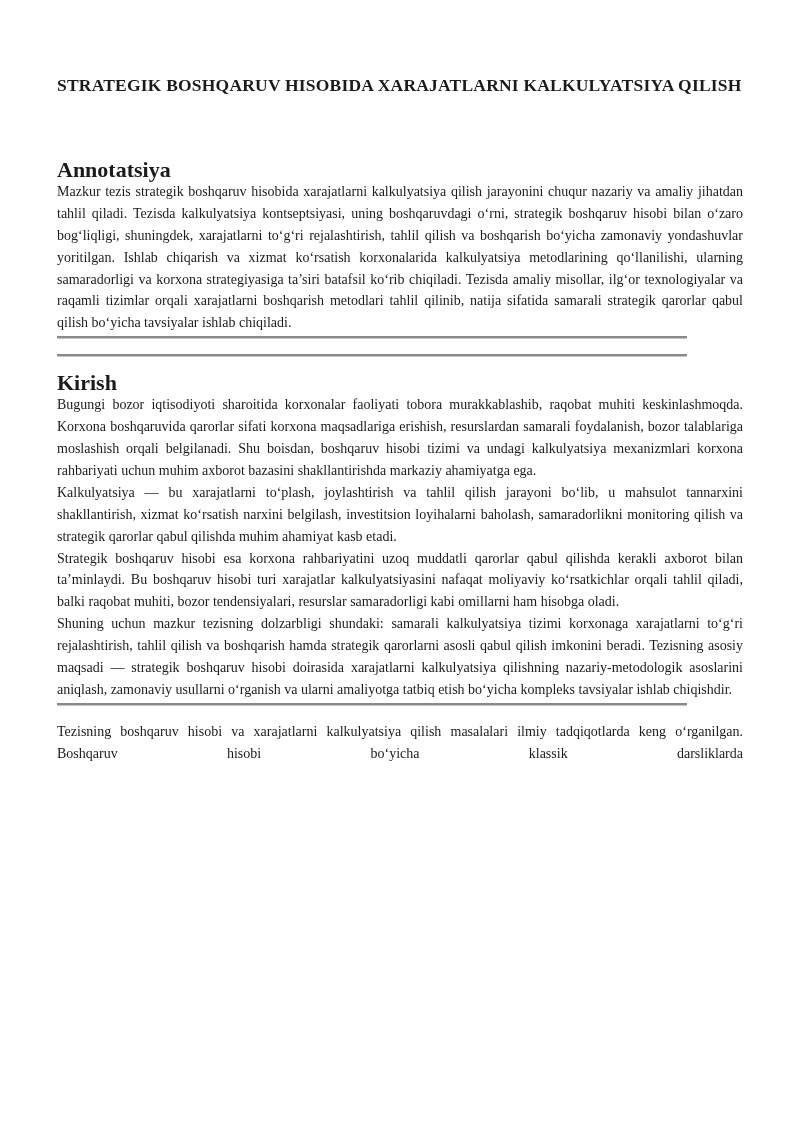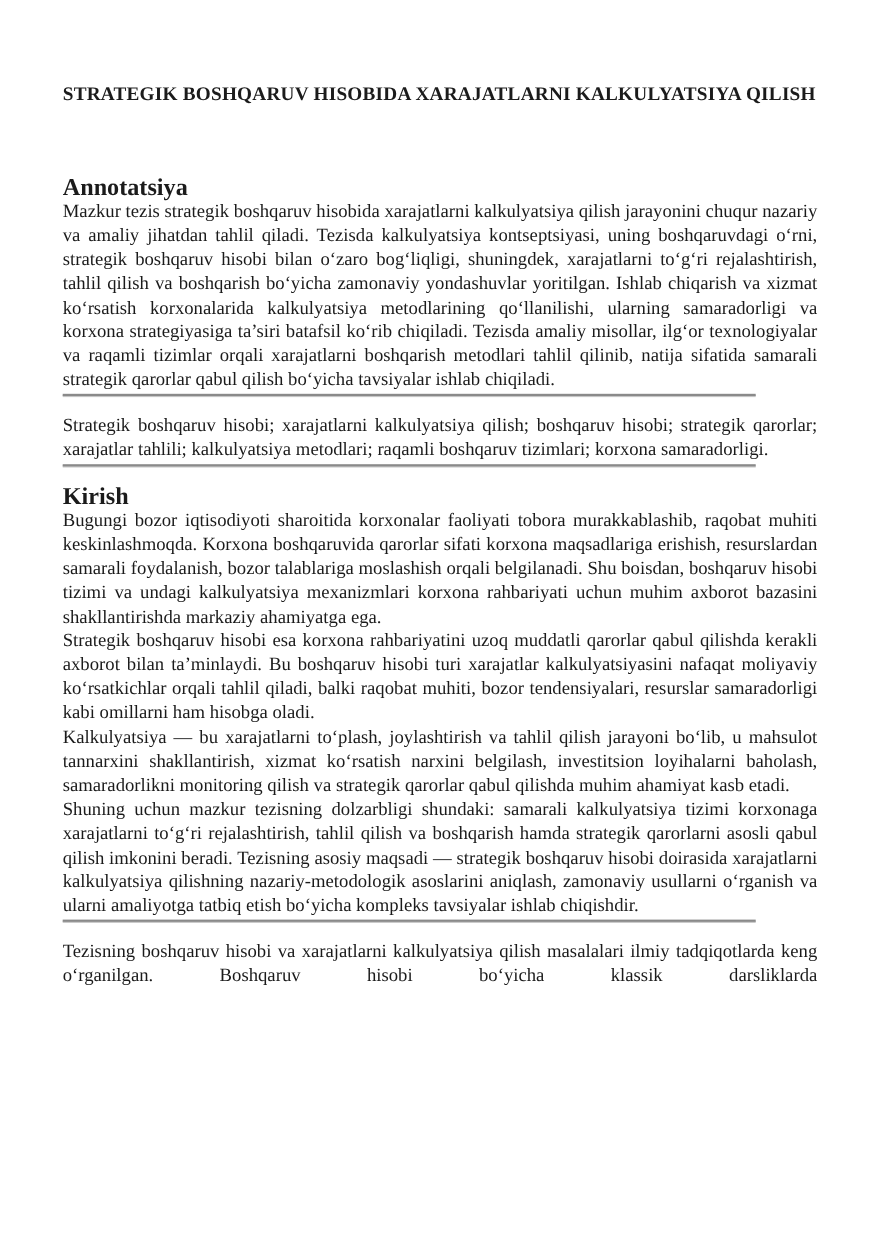--- a/index.html
+++ b/index.html
@@ -33,21 +33,21 @@
     margin: 0;
   }
   .section-heading {
     margin: 0;
     font-size: 22px;
     font-weight: bold;
     line-height: 21.9px;
   }
   .para {
     margin: 0;
-    font-size: 17px;
+    font-size: 14px;
     line-height: 21.9px;
     text-align: justify;
   }
   .para.clipped {
     text-align-last: justify;
   }
   .divider {
     width: 630px;
     height: 2px;
     background: #8a8a8a;
@@ -63,32 +63,29 @@
   <div id="sections">
   <section class="section">
     <h2 class="section-heading">Annotatsiya</h2>
     <div class="section-paragraphs">
           <p class="para">Mazkur tezis strategik boshqaruv hisobida xarajatlarni kalkulyatsiya qilish jarayonini chuqur nazariy va amaliy jihatdan tahlil qiladi. Tezisda kalkulyatsiya kontseptsiyasi, uning boshqaruvdagi o‘rni, strategik boshqaruv hisobi bilan o‘zaro bog‘liqligi, shuningdek, xarajatlarni to‘g‘ri rejalashtirish, tahlil qilish va boshqarish bo‘yicha zamonaviy yondashuvlar yoritilgan. Ishlab chiqarish va xizmat ko‘rsatish korxonalarida kalkulyatsiya metodlarining qo‘llanilishi, ularning samaradorligi va korxona strategiyasiga ta’siri batafsil ko‘rib chiqiladi. Tezisda amaliy misollar, ilg‘or texnologiyalar va raqamli tizimlar orqali xarajatlarni boshqarish metodlari tahlil qilinib, natija sifatida samarali strategik qarorlar qabul qilish bo‘yicha tavsiyalar ishlab chiqiladi.</p>
         </div>
     <div class="divider"></div>
   </section>
 
   <section class="section">
-    <div class="section-paragraphs">
-          <p class="para">Strategik boshqaruv hisobi; xarajatlarni kalkulyatsiya qilish; boshqaruv hisobi; strategik qarorlar; xarajatlar tahlili; kalkulyatsiya metodlari; raqamli boshqaruv tizimlari; korxona samaradorligi.</p>
-        </div>
     <div class="divider"></div>
   </section>
 
   <section class="section">
     <h2 class="section-heading">Kirish</h2>
     <div class="section-paragraphs">
           <p class="para">Bugungi bozor iqtisodiyoti sharoitida korxonalar faoliyati tobora murakkablashib, raqobat muhiti keskinlashmoqda. Korxona boshqaruvida qarorlar sifati korxona maqsadlariga erishish, resurslardan samarali foydalanish, bozor talablariga moslashish orqali belgilanadi. Shu boisdan, boshqaruv hisobi tizimi va undagi kalkulyatsiya mexanizmlari korxona rahbariyati uchun muhim axborot bazasini shakllantirishda markaziy ahamiyatga ega.</p>
+          <p class="para">Kalkulyatsiya — bu xarajatlarni to‘plash, joylashtirish va tahlil qilish jarayoni bo‘lib, u mahsulot tannarxini shakllantirish, xizmat ko‘rsatish narxini belgilash, investitsion loyihalarni baholash, samaradorlikni monitoring qilish va strategik qarorlar qabul qilishda muhim ahamiyat kasb etadi.</p>
           <p class="para">Strategik boshqaruv hisobi esa korxona rahbariyatini uzoq muddatli qarorlar qabul qilishda kerakli axborot bilan ta’minlaydi. Bu boshqaruv hisobi turi xarajatlar kalkulyatsiyasini nafaqat moliyaviy ko‘rsatkichlar orqali tahlil qiladi, balki raqobat muhiti, bozor tendensiyalari, resurslar samaradorligi kabi omillarni ham hisobga oladi.</p>
-          <p class="para">Kalkulyatsiya — bu xarajatlarni to‘plash, joylashtirish va tahlil qilish jarayoni bo‘lib, u mahsulot tannarxini shakllantirish, xizmat ko‘rsatish narxini belgilash, investitsion loyihalarni baholash, samaradorlikni monitoring qilish va strategik qarorlar qabul qilishda muhim ahamiyat kasb etadi.</p>
           <p class="para">Shuning uchun mazkur tezisning dolzarbligi shundaki: samarali kalkulyatsiya tizimi korxonaga xarajatlarni to‘g‘ri rejalashtirish, tahlil qilish va boshqarish hamda strategik qarorlarni asosli qabul qilish imkonini beradi. Tezisning asosiy maqsadi — strategik boshqaruv hisobi doirasida xarajatlarni kalkulyatsiya qilishning nazariy-metodologik asoslarini aniqlash, zamonaviy usullarni o‘rganish va ularni amaliyotga tatbiq etish bo‘yicha kompleks tavsiyalar ishlab chiqishdir.</p>
         </div>
     <div class="divider"></div>
   </section>
 
   <section class="section">
     <div class="section-paragraphs">
           <p class="para clipped">Tezisning boshqaruv hisobi va xarajatlarni kalkulyatsiya qilish masalalari ilmiy tadqiqotlarda keng o‘rganilgan. Boshqaruv hisobi bo‘yicha klassik darsliklarda</p>
         </div>
 

